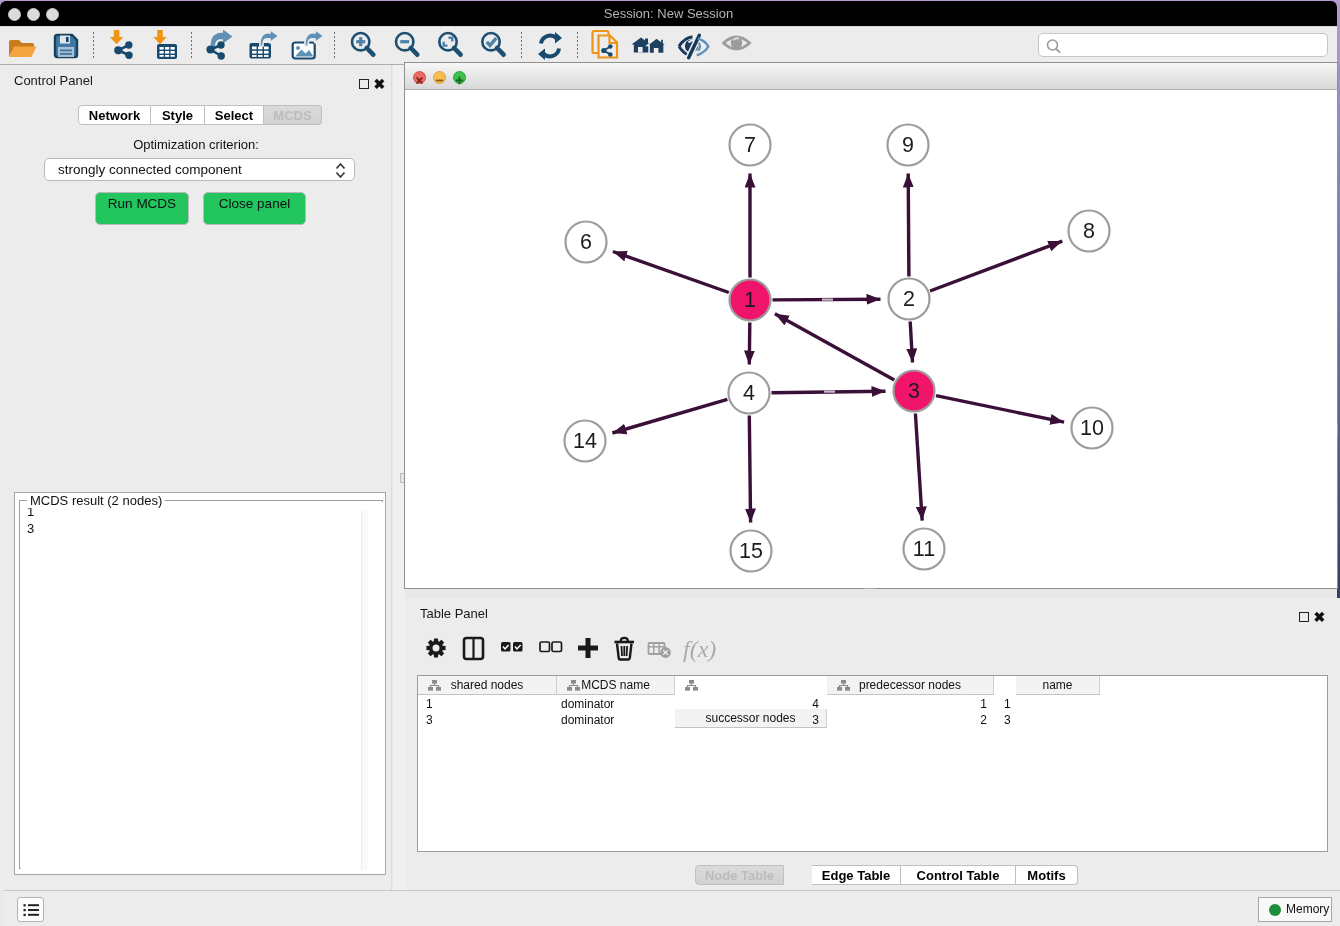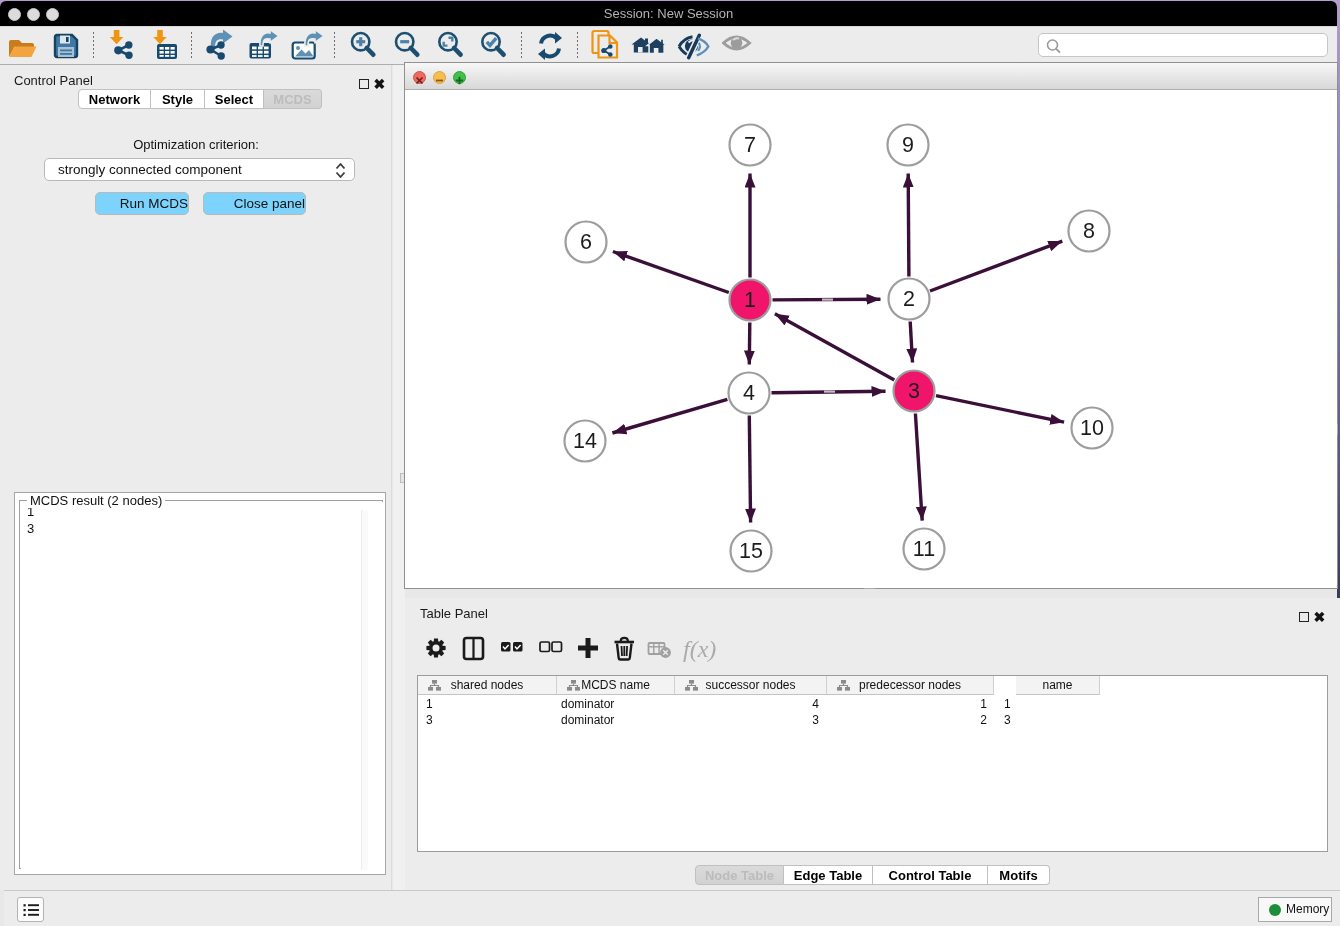--- a/index.html
+++ b/index.html
@@ -37,22 +37,22 @@
 .tab { font-size:13px; font-weight:bold; color:#000; background:#fff; border:1px solid #c0c0c0;
   border-left:none; text-align:center; padding-top:2px; height:20px; }
 .tab.first { border-left:1px solid #c0c0c0; border-radius:4px 0 0 4px; }
 .tab.last { border-radius:0 4px 4px 0; }
 .tab.sel { background:linear-gradient(#dadada,#d2d2d2); color:#bcbcbc; }
 #optlabel { position:absolute; left:0; width:392px; top:72px; text-align:center;
   font-size:13px; color:#111; }
 #combo { position:absolute; left:44px; top:93px; width:311px; height:23px;
   background:#fff; border:1px solid #b9b9b9; border-radius:5px;
   font-size:13.5px; color:#111; line-height:21px; padding-left:13px; }
-.btn { position:absolute; height:23px; background:#7dd3fc; border:1px solid #b9b9b9;
-  border-radius:5px; font-size:13.5px; color:#111; text-align:right;
+.btn { position:absolute; height:33px; background:#22c55e; border:1px solid #b9b9b9;
+  border-radius:5px; font-size:13.5px; color:#111; text-align:center;
   line-height:21px; }
 #mcdswrap { position:absolute; left:14px; top:427px; width:372px; height:383px;
   background:#fff; border:1px solid #a6a6a6; }
 #mcdsbox { position:absolute; left:4px; top:7px; width:364px; height:369px;
   border:1px solid #9f9f9f; }
 #mcdslabel { position:absolute; left:7px; top:-8px; background:#fff;
   padding:0 3px; font-size:13px; color:#111; }
 #mcdslist { position:absolute; left:1px; top:1px; width:362px; height:367px;
   background:#fff; font-size:13px; color:#111; line-height:16.5px;
   padding:2px 0 0 6px; }
@@ -244,21 +244,21 @@
   <div id="searchbox">
       <svg width="20" height="20" style="position:absolute;left:6px;top:3px;">
     <circle cx="7.5" cy="8" r="5" fill="none" stroke="#9a9a9a" stroke-width="1.6"></circle>
     <line x1="11.2" y1="11.8" x2="15" y2="15.6" stroke="#9a9a9a" stroke-width="1.8"></line>
   </svg>
     </div>
 </div>
 <div id="cpanel" class="abs">
   <div id="cphead">Control Panel</div>
   <div class="winbtns" style="left:359px;"><span class="sqbtn"></span>&nbsp;<span class="xbtn">✖</span></div>
-  <div class="tabrow" style="left:78px; top:24px;">
+  <div class="tabrow" style="left:78px; top:40px;">
     <div class="tab first" style="width:73px;">Network</div>
     <div class="tab" style="width:54px;">Style</div>
     <div class="tab" style="width:59px;">Select</div>
     <div class="tab last sel" style="width:58px;">MCDS</div>
   </div>
   <div id="optlabel">Optimization criterion:</div>
   <div id="combo">strongly connected component<svg width="13" height="17" style="position:absolute;right:7px;top:3px;">
     <path d="M2.5,6.5 L6.5,2 L10.5,6.5 M2.5,10.5 L6.5,15 L10.5,10.5" fill="none" stroke="#3c3c3c" stroke-width="1.8" stroke-linejoin="round"></path>
   </svg></div>
   <div class="btn" style="left:95px; top:127px; width:94px;">Run MCDS</div>
@@ -379,21 +379,21 @@
         <line x1="242.1" y1="15" x2="242.1" y2="26" stroke="#a0a0a0" stroke-width="1.4"></line>
         <circle cx="248.5" cy="24.5" r="5.4" fill="#a0a0a0"></circle>
         <path d="M246.2,22.2 l4.6,4.6 M250.8,22.2 l-4.6,4.6" stroke="#ececec" stroke-width="1.4"></path>
       </g>
       <text x="266" y="29" font-family="Liberation Serif, serif" font-style="italic" font-size="24" fill="#ababab">f(x)</text>
     </svg>
   </div>
   <div id="tablewrap">
     <div class="thdr" style="left:0; width:139px;">shared nodes</div>
     <div class="thdr" style="left:139px; width:118px;">MCDS name</div>
-    <div class="thdr" style="left:257px; width:152px;">successor nodes</div>
+    <div class="thdr" style="left:257px; width:152px;margin-top:33px;">successor nodes</div>
     <div class="thdr" style="left:409px; width:167px;">predecessor nodes</div>
     <div class="thdr" style="left:598px; width:84px;">name</div>
     <svg width="680" height="19" style="position:absolute; left:0; top:0;">
       <g fill="#8a8a8a">
         <g transform="translate(10,4)">
             <rect x="4" y="0" width="5" height="3.6"></rect>
             <rect x="0" y="7" width="5" height="3.6"></rect>
             <rect x="8" y="7" width="5" height="3.6"></rect>
             <path d="M6.5,3.6 v2 M2.5,7 v-1.5 h8 V7" stroke="#8a8a8a" fill="none" stroke-width="1.2"></path>
           </g>
@@ -423,21 +423,21 @@
     <div class="tcell" style="left:470px; top:20px; width:99px; text-align:right;">1</div>
     <div class="tcell" style="left:586px; top:20px;">1</div>
     <div class="tcell" style="left:8px; top:36px;">3</div>
     <div class="tcell" style="left:143px; top:36px;">dominator</div>
     <div class="tcell" style="left:300px; top:36px; width:101px; text-align:right;">3</div>
     <div class="tcell" style="left:470px; top:36px; width:99px; text-align:right;">2</div>
     <div class="tcell" style="left:586px; top:36px;">3</div>
   </div>
   <div class="btabrow" style="left:290px; top:267px;">
     <div class="tab first sel" style="width:89px;">Node Table</div>
-    <div class="tab" style="width:89px;">Edge Table</div>
+    <div class="tab" style="width:89px;margin-left:28px;">Edge Table</div>
     <div class="tab" style="width:115px;">Control Table</div>
     <div class="tab last" style="width:62px;">Motifs</div>
   </div>
 </div>
 <div id="statusbar" class="abs">
   <div id="listbtn">
       <svg width="17" height="14" style="position:absolute;left:5px;top:5px;">
     <g stroke="#1a1a1a" stroke-width="1.9">
       <line x1="5" y1="2.2" x2="16" y2="2.2"></line>
           <line x1="5" y1="7" x2="16" y2="7"></line>

